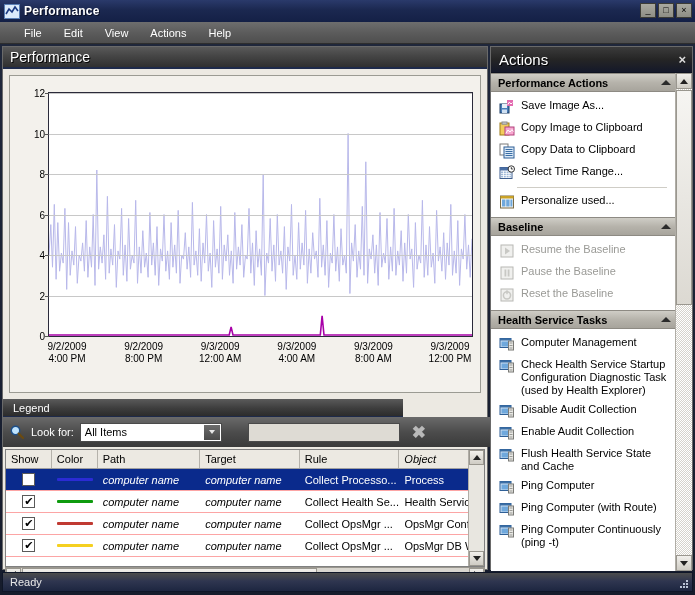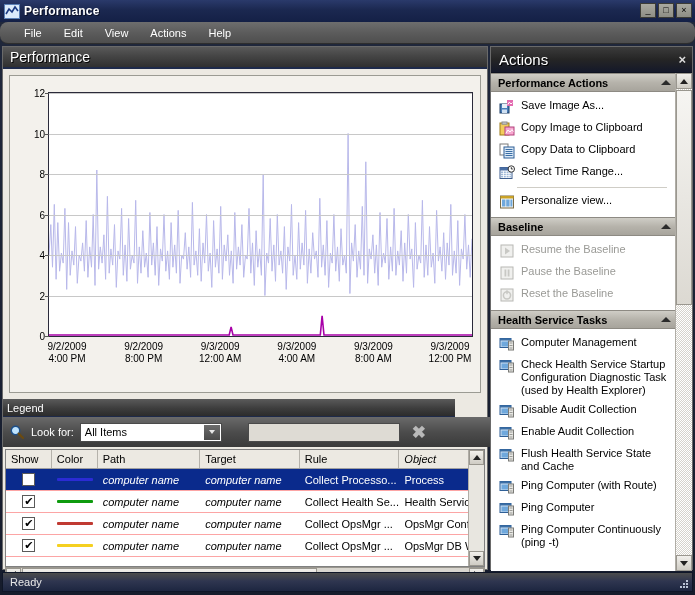--- a/index.html
+++ b/index.html
@@ -40,21 +40,20 @@
     color: #000; font-size: 9px; line-height: 13px; text-align: center;
     font-family: "Liberation Sans", sans-serif;
   }
 
   
   .menubar {
     position: absolute; left: 0; top: 22px; width: 695px; height: 22px;
     background: linear-gradient(180deg,#6e6e6e 0%,#5c5c5c 50%,#4e4e4e 100%);
     display: flex; align-items: center; padding-left: 14px; gap: 2px;
     border-bottom: 1px solid #2e2e2e;
-    border-radius: 8px;
   }
   .menu-item {
     color: #fff; font-size: 11px; padding: 3px 10px; white-space: nowrap;
   }
 
   
   .leftpane {
     position: absolute; left: 2px; top: 46px; width: 486px; height: 524px;
     background: #ece9e2; border: 1px solid #6a6a6a;
   }
@@ -96,24 +95,24 @@
     position: absolute; top: 100%; margin-top: 5px;
     font-size: 10px; color: #000; text-align: center;
     transform: translateX(-50%); line-height: 12px; white-space: nowrap;
   }
   .ytick {
     position: absolute; right: 100%; width: 4px; height: 1px; background: #555;
   }
 
   
   .legend-head {
-    position: absolute; left: 0; top: 352px; width: 452px; height: 18px;
+    position: absolute; left: 0; top: 352px; width: 400px; height: 18px;
     background: linear-gradient(180deg,#5a5a5a 0%,#3d3d3d 55%,#2c2c2c 100%);
     border-bottom: 1px solid #1e2a4a;
-    display: flex; align-items: center; padding-left: 4px;
+    display: flex; align-items: center; padding-left: 10px;
   }
   .legend-head span { color: #fff; font-size: 11px; }
 
   .lookbar {
     position: absolute; left: 0; top: 370px; width: 520px; height: 30px;
     background: linear-gradient(180deg,#6a6a6a 0%,#4c4c4c 50%,#3a3a3a 100%);
     display: flex; align-items: center; padding: 0 6px; gap: 6px;
   }
   .mag-icon { width: 16px; height: 16px; }
   .lookfor-label { color: #fff; font-size: 11px; white-space: nowrap; }
@@ -513,21 +512,21 @@
           </div>
           <div class="act-sep"></div>
           <div class="act-item">
             <span class="act-ico"><svg width="16" height="16" viewBox="0 0 16 16">
                 <rect x="1.5" y="2" width="13" height="12" fill="#f6f6f2" stroke="#7a6b45"></rect>
                 <rect x="1.5" y="2" width="13" height="2.5" fill="#c9a227"></rect>
                 <rect x="3" y="5.5" width="3.4" height="7" fill="#6fa8dc"></rect>
                 <rect x="7.2" y="5.5" width="3.4" height="7" fill="#6fa8dc"></rect>
                 <rect x="11.4" y="5.5" width="2" height="7" fill="#6fa8dc"></rect>
               </svg></span>
-            <span>Personalize view...</span>
+            <span>Personalize used...</span>
           </div>
         </div>
         <div class="grp-head">
           <span class="gt">Baseline</span>
           <span class="chev"></span>
         </div>
         <div class="grp-body">
           <div class="act-item disabled">
             <span class="act-ico"><svg width="16" height="16" viewBox="0 0 16 16">
                 <rect x="2" y="2" width="12" height="12" fill="#f0f0ee" stroke="#b8b8b4"></rect>
@@ -620,33 +619,33 @@
           <div class="act-item">
             <span class="act-ico"><svg width="16" height="16" viewBox="0 0 16 16">
                 <rect x="1" y="2.5" width="11" height="9" fill="#cfe0f2" stroke="#2f5f96"></rect>
                 <rect x="1" y="2.5" width="11" height="2" fill="#3a6ea5"></rect>
                 <rect x="2.5" y="5.5" width="8" height="5" fill="#6fa8dc"></rect>
                 <rect x="9.5" y="5" width="5" height="9" fill="#e8e8e4" stroke="#7a7a76"></rect>
                 <rect x="10.5" y="6.5" width="3" height="1" fill="#9a9a96"></rect>
                 <rect x="10.5" y="9" width="3" height="1" fill="#9a9a96"></rect>
                 <rect x="10.5" y="11.5" width="3" height="1" fill="#9a9a96"></rect>
               </svg></span>
+            <span>Ping Computer</span>
+          </div>
+          <div class="act-item">
+            <span class="act-ico"><svg width="16" height="16" viewBox="0 0 16 16">
+                <rect x="1" y="2.5" width="11" height="9" fill="#cfe0f2" stroke="#2f5f96"></rect>
+                <rect x="1" y="2.5" width="11" height="2" fill="#3a6ea5"></rect>
+                <rect x="2.5" y="5.5" width="8" height="5" fill="#6fa8dc"></rect>
+                <rect x="9.5" y="5" width="5" height="9" fill="#e8e8e4" stroke="#7a7a76"></rect>
+                <rect x="10.5" y="6.5" width="3" height="1" fill="#9a9a96"></rect>
+                <rect x="10.5" y="9" width="3" height="1" fill="#9a9a96"></rect>
+                <rect x="10.5" y="11.5" width="3" height="1" fill="#9a9a96"></rect>
+              </svg></span>
             <span>Ping Computer (with Route)</span>
-          </div>
-          <div class="act-item">
-            <span class="act-ico"><svg width="16" height="16" viewBox="0 0 16 16">
-                <rect x="1" y="2.5" width="11" height="9" fill="#cfe0f2" stroke="#2f5f96"></rect>
-                <rect x="1" y="2.5" width="11" height="2" fill="#3a6ea5"></rect>
-                <rect x="2.5" y="5.5" width="8" height="5" fill="#6fa8dc"></rect>
-                <rect x="9.5" y="5" width="5" height="9" fill="#e8e8e4" stroke="#7a7a76"></rect>
-                <rect x="10.5" y="6.5" width="3" height="1" fill="#9a9a96"></rect>
-                <rect x="10.5" y="9" width="3" height="1" fill="#9a9a96"></rect>
-                <rect x="10.5" y="11.5" width="3" height="1" fill="#9a9a96"></rect>
-              </svg></span>
-            <span>Ping Computer</span>
           </div>
           <div class="act-item">
             <span class="act-ico"><svg width="16" height="16" viewBox="0 0 16 16">
                 <rect x="1" y="2.5" width="11" height="9" fill="#cfe0f2" stroke="#2f5f96"></rect>
                 <rect x="1" y="2.5" width="11" height="2" fill="#3a6ea5"></rect>
                 <rect x="2.5" y="5.5" width="8" height="5" fill="#6fa8dc"></rect>
                 <rect x="9.5" y="5" width="5" height="9" fill="#e8e8e4" stroke="#7a7a76"></rect>
                 <rect x="10.5" y="6.5" width="3" height="1" fill="#9a9a96"></rect>
                 <rect x="10.5" y="9" width="3" height="1" fill="#9a9a96"></rect>
                 <rect x="10.5" y="11.5" width="3" height="1" fill="#9a9a96"></rect>

